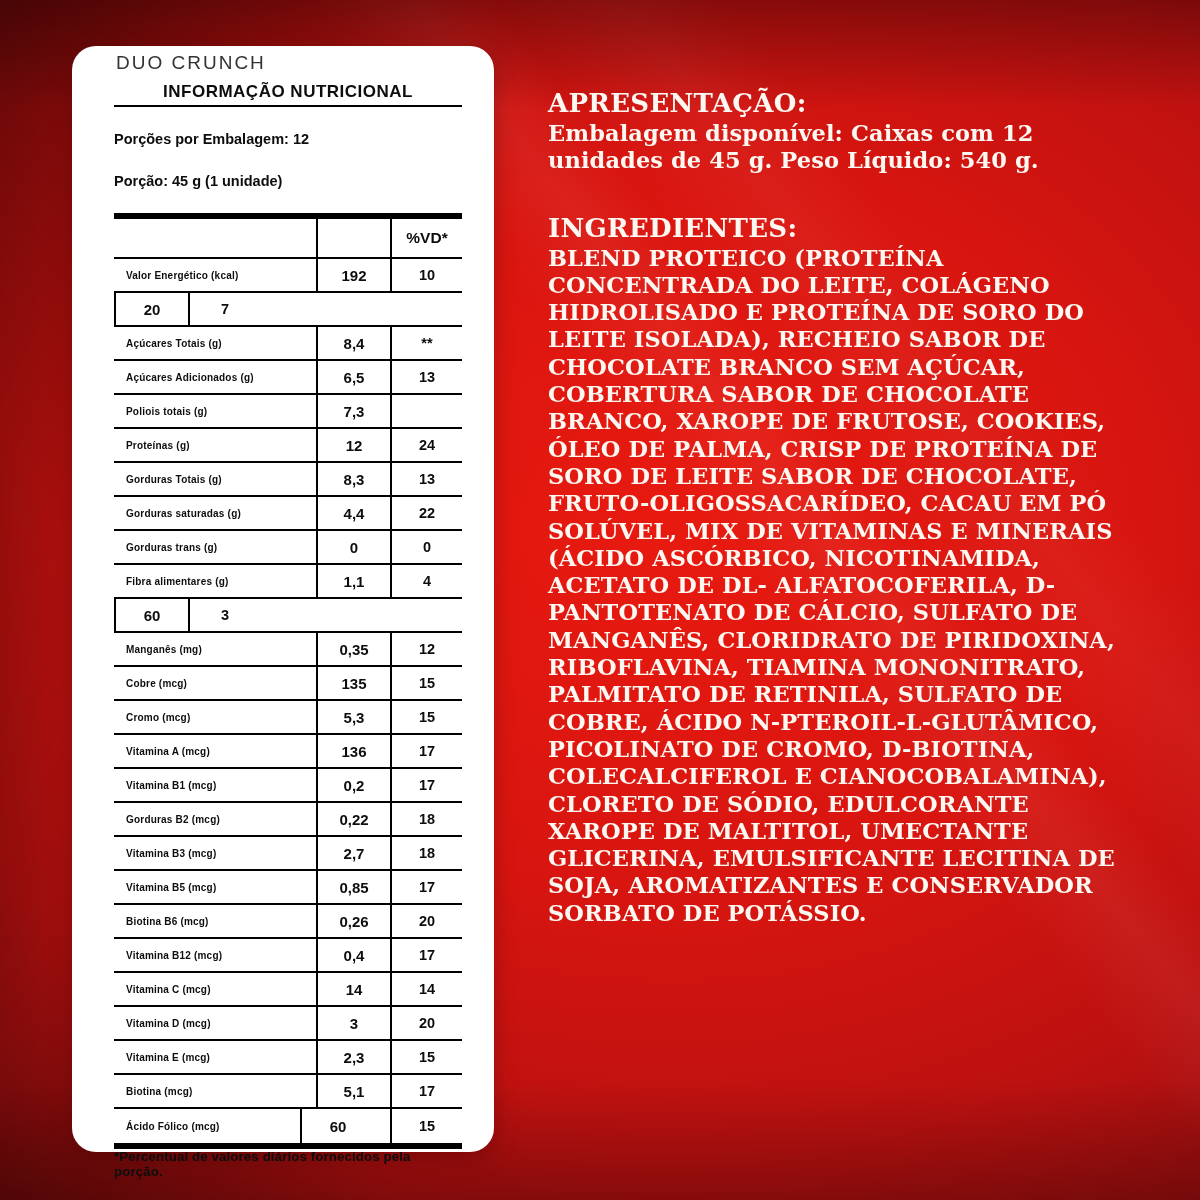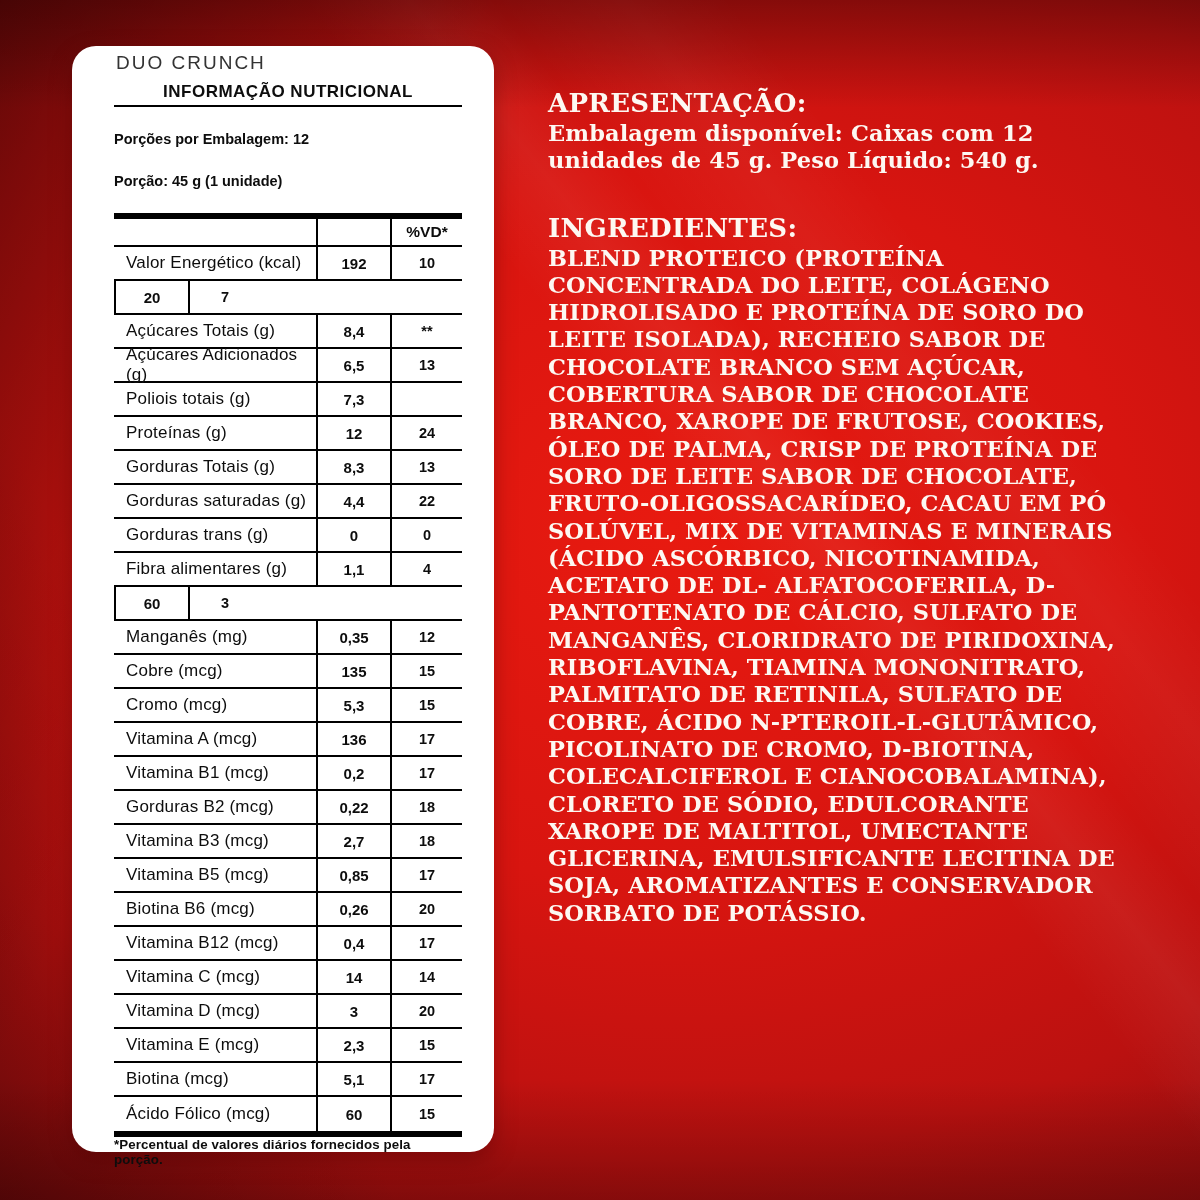--- a/index.html
+++ b/index.html
@@ -58,25 +58,25 @@
     margin: 22px 0;
   }
 
   .ntable { }
   .trow {
     display: flex;
     height: 34px;
     box-sizing: border-box;
     border-bottom: 2px solid #000;
   }
-  .trow.header { height: 28px; }
-  .ntable-rows .trow:last-child { border-bottom: none; }
+  .trow.header { height: 40px; }
+  .ntable-rows .trow:last-child { border-bottom: none; gap: 16px; }
   .ntable { border-bottom: 6px solid #000; }
   .tcell { display: flex; align-items: center; box-sizing: border-box; }
-  .c-label { flex: 1; padding-left: 12px; font-size: 17px; font-weight: normal; letter-spacing: .2px; }
+  .c-label { flex: 1; padding-left: 12px; font-size: 10px; font-weight: bold; letter-spacing: .2px; }
   .c-val  { width: 74px; justify-content: center; border-left: 2px solid #000; font-size: 15px; font-weight: bold; }
   .c-vd   { width: 72px; justify-content: center; border-left: 2px solid #000; font-size: 14.5px; font-weight: bold; }
   .trow.header .c-vd { font-size: 15.5px; }
 
   .footnote {
     font-weight: bold;
     font-size: 13.3px;
     margin-top: 0;
     letter-spacing: .1px;
   }

